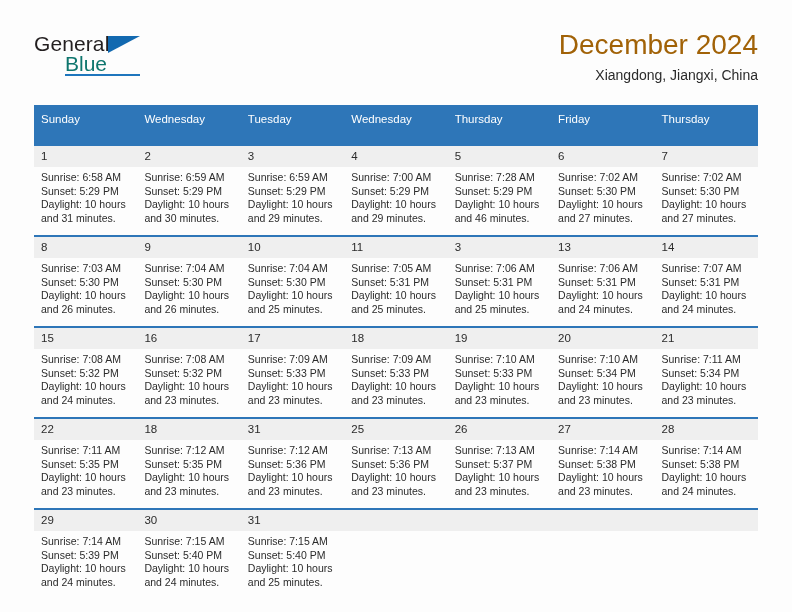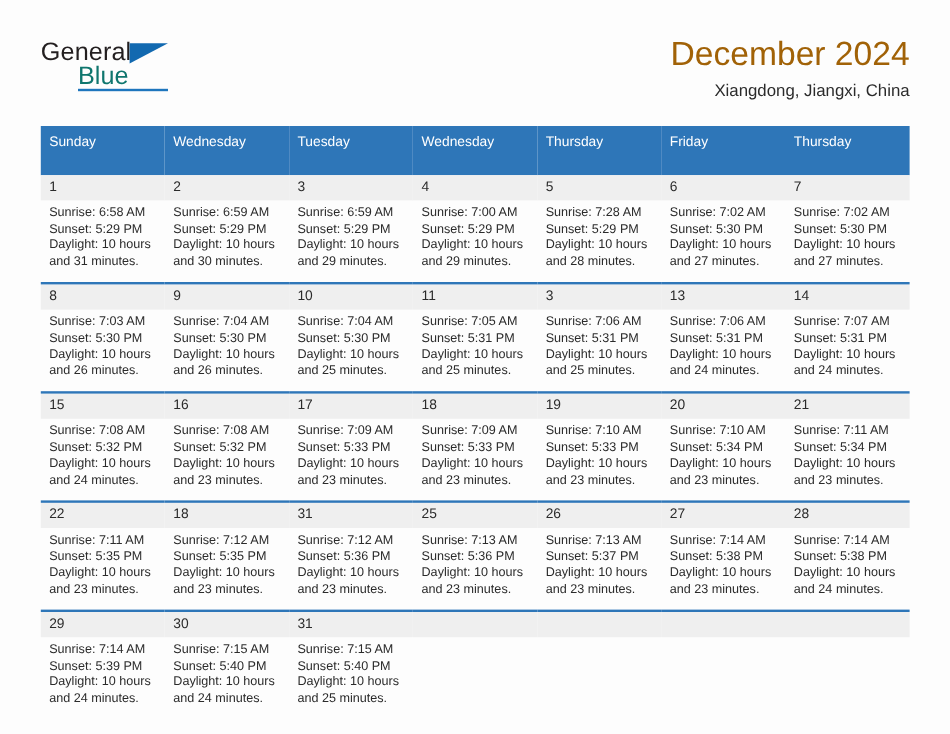--- a/index.html
+++ b/index.html
@@ -210,21 +210,21 @@
               <div>Daylight: 10 hours</div>
               <div>and 29 minutes.</div>
             </div>
           </td>
           <td>
             <div class="daynum">5</div>
             <div class="dayinfo">
               <div>Sunrise: 7:28 AM</div>
               <div>Sunset: 5:29 PM</div>
               <div>Daylight: 10 hours</div>
-              <div>and 28 minutes.</div>
+              <div>and 46 minutes.</div>
             </div>
           </td>
           <td>
             <div class="daynum">6</div>
             <div class="dayinfo">
               <div>Sunrise: 7:02 AM</div>
               <div>Sunset: 5:30 PM</div>
               <div>Daylight: 10 hours</div>
               <div>and 27 minutes.</div>
             </div>

